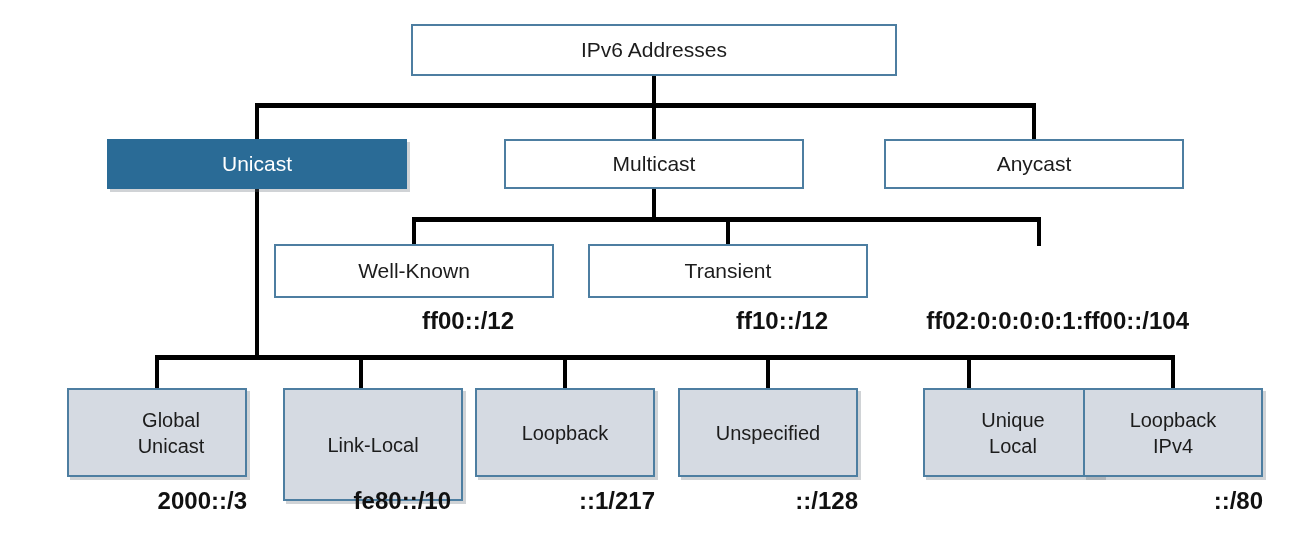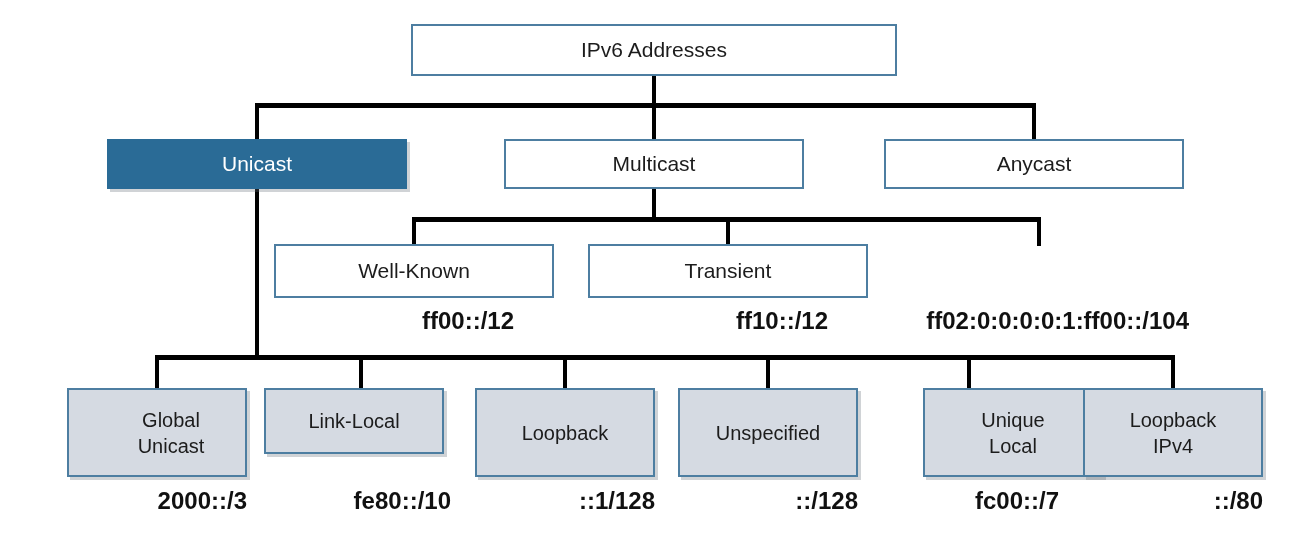--- a/index.html
+++ b/index.html
@@ -69,21 +69,21 @@
   .n-anycast    { left: 884px; top: 139px; width: 300px; height: 50px; }
   
   .n-wellknown  { left: 274px; top: 244px; width: 280px; height: 54px; }
   .n-transient  { left: 588px; top: 244px; width: 280px; height: 54px; }
   .n-solicited  { left: 896px; top: 244px; width: 286px; height: 54px; }
   .p-wellknown  { left: 314px; top: 307px; width: 200px; }
   .p-transient  { left: 628px; top: 307px; width: 200px; }
   .p-solicited  { left: 889px; top: 307px; width: 300px; }
   
   .n-global     { left: 67px;   top: 388px; width: 180px; height: 89px; padding-left: 28px; }
-  .n-linklocal  { left: 264px;  top: 388px; width: 180px; height: 66px; }
+  .n-linklocal  { left: 283px;  top: 388px; width: 180px; height: 113px; }
   .n-loopback   { left: 475px;  top: 388px; width: 180px; height: 89px; }
   .n-unspec     { left: 678px;  top: 388px; width: 180px; height: 89px; }
   .n-unique     { left: 879px;  top: 388px; width: 180px; height: 89px; margin-left: 44px; }
   .n-embedded   { left: 1083px; top: 388px; width: 180px; height: 89px; }
   .p-global     { left: 67px;   top: 487px; width: 180px; }
   .p-linklocal  { left: 271px;  top: 487px; width: 180px; }
   .p-loopback   { left: 475px;  top: 487px; width: 180px; }
   .p-unspec     { left: 678px;  top: 487px; width: 180px; }
   .p-unique     { left: 879px;  top: 487px; width: 180px; }
   .p-embedded   { left: 1083px; top: 487px; width: 180px; }
@@ -148,18 +148,17 @@
 Unicast</div>
   <div class="box child n-linklocal">Link-Local</div>
   <div class="box child n-loopback">Loopback</div>
   <div class="box child n-unspec">Unspecified</div>
   <div class="box child n-unique">Unique
 Local</div>
   <div class="box child n-embedded">Loopback
 IPv4</div>
   <div class="prefix p-global">2000::/3</div>
   <div class="prefix p-linklocal">fe80::/10</div>
-  <div class="prefix p-loopback">::1/128</div>
+  <div class="prefix p-loopback">::1/217</div>
   <div class="prefix p-unspec">::/128</div>
-  <div class="prefix p-unique">fc00::/7</div>
   <div class="prefix p-embedded">::/80</div>
 
 </div>
 
 </body></html>

